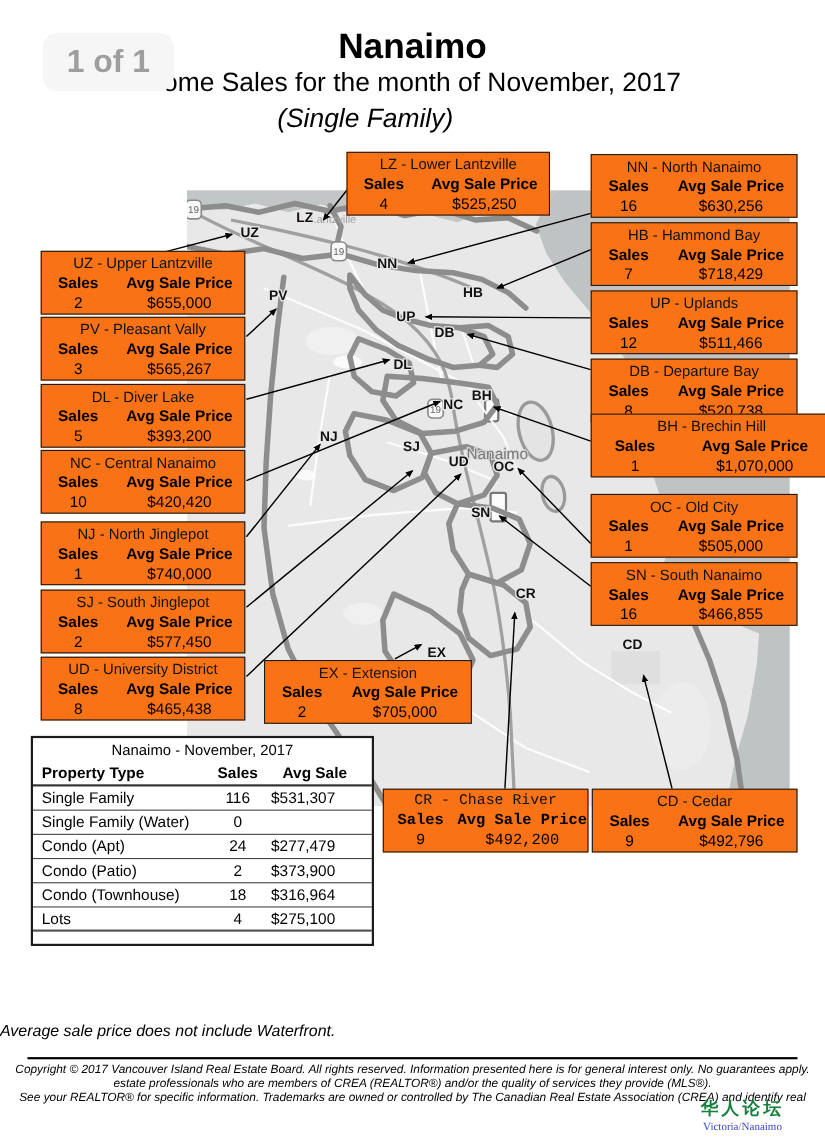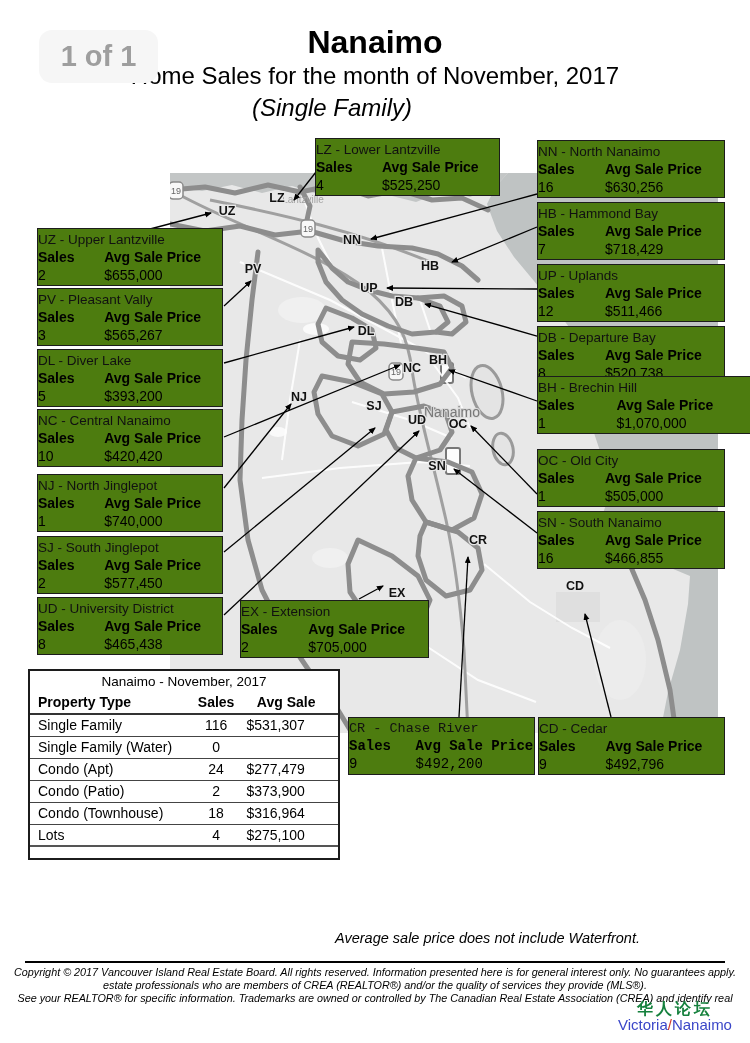--- a/index.html
+++ b/index.html
@@ -29,22 +29,22 @@
                fill:#111; text-anchor:middle; paint-order:stroke; stroke:#e8e8e8;
                stroke-width:2.5px; }
   .map-city  { font-family:"Liberation Sans",sans-serif; font-size:14px; fill:#787878;
                text-anchor:middle; paint-order:stroke; stroke:#dcdcdc; stroke-width:2px; }
   .map-town  { font-family:"Liberation Sans",sans-serif; font-size:10px; fill:#a3a3a3;
                text-anchor:middle; }
   .shield-t  { font-family:"Liberation Sans",sans-serif; font-size:9px; fill:#666;
                text-anchor:middle; }
 
   
-  .callout { position:absolute; height:58px; background:#4d7c0f; border:1.6px solid #1c1c1c;
-             z-index:10; text-align:left; }
+  .callout { position:absolute; height:58px; background:#f97316; border:1.6px solid #1c1c1c;
+             z-index:10; text-align:center; }
   .c-title { position:absolute; top:3px; left:0; width:100%; font-size:13.5px; color:#111; }
   .c-grid  { position:absolute; left:0; width:100%; display:grid;
              grid-template-columns:36% 64%; }
   .c-hdr   { top:20px; font-weight:bold; font-size:14px; }
   .c-val   { top:38px; font-size:14px; }
 
   
   #totals  { position:absolute; left:28px; top:669px; width:312px; height:191px;
              background:#fff; border:2px solid #1c1c1c; z-index:10; }
   .t-title { text-align:center; font-size:17px; margin-top:7px; }
@@ -54,28 +54,28 @@
              border-bottom:2.5px solid #333; }
   .t-head .t-sales { text-align:center; }
   .t-head .t-avg   { text-align:center; }
   .t-row   { display:grid; grid-template-columns:52% 18% 30%; font-size:14px;
              padding:2px 8px 3px 8px; border-bottom:1.5px solid #444; height:22px; }
   .t-row:last-child { border-bottom:2px solid #555; margin-bottom:0; }
   .t-row .t-sales { text-align:center; }
   .t-row .t-avg   { text-align:left; padding-left:4px; }
 
   
-  .note    { position:absolute; top:930px; left:0; width:600px; text-align:right;
-             font-size:14.5px; font-style:italic;margin-left:40px; }
+  .note    { position:absolute; top:930px; left:0; width:600px; text-align:left;
+             font-size:14.5px; font-style:italic; }
   .foot-hr { position:absolute; top:961px; left:25px; width:700px; height:2px; background:#000; }
   .copyr   { position:absolute; top:966px; left:10px; width:730px; text-align:center;
              font-size:10.8px; font-style:italic; line-height:13px; }
   .wm      { position:absolute; left:605px; top:1000px; width:140px; text-align:center; z-index:6; }
   .wm-cn   { font-size:16px; font-weight:bold; letter-spacing:3px; line-height:17px; }
-  .wm-en   { font-size:15px; line-height:15px; }
+  .wm-en   { font-size:10px; line-height:15px;font-family:Liberation Serif, serif; }
 </style>
 </head>
 <body>
 
 <div class="page-title">Nanaimo</div>
 <div class="page-sub">Home Sales for the month of November, 2017</div>
 <div class="page-sub2">(Single Family)</div>
 <div class="page-badge">1 of 1</div>
 
 <div id="map-wrap">

